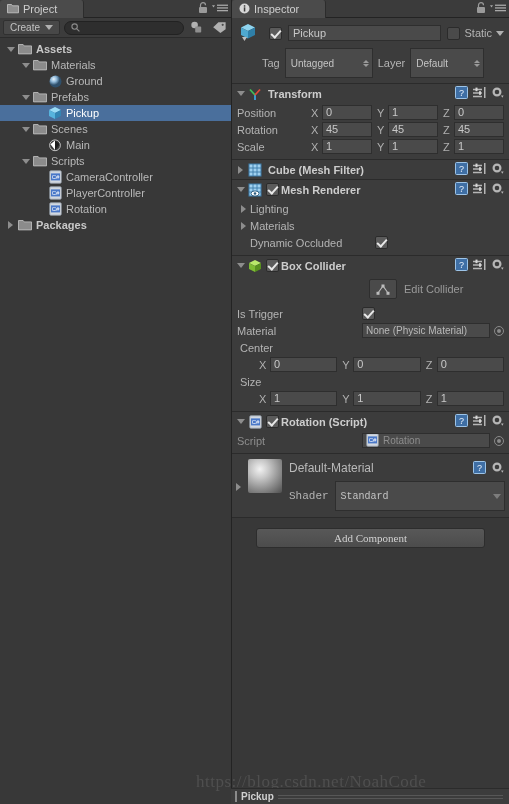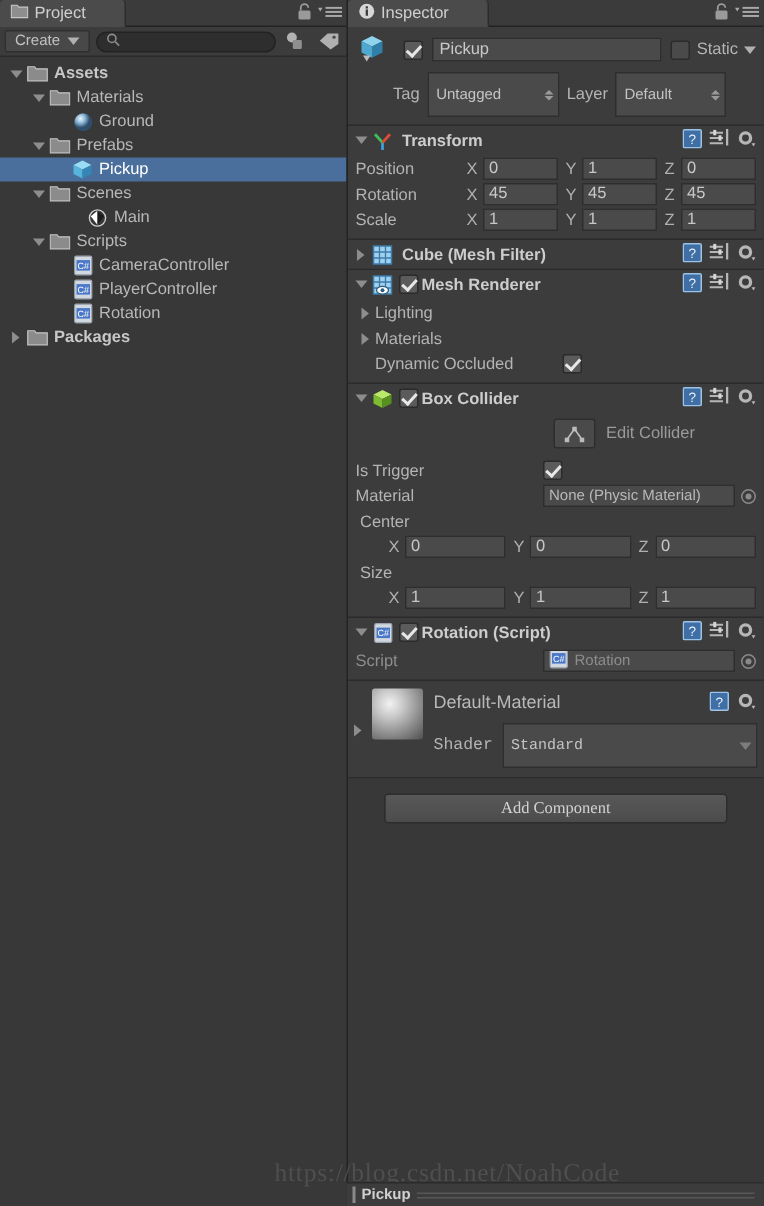--- a/index.html
+++ b/index.html
@@ -163,21 +163,21 @@
   .add-comp {
     height: 20px; width: 100%;
     background: linear-gradient(#585858, #4c4c4c);
     border: 1px solid #2d2d2d; border-radius: 3px;
     color: #d2d2d2; font-size: 11px;
     display: flex; align-items: center; justify-content: center; font-family: Liberation Serif, serif;
   }
 
   
   #watermark {
-    position: absolute; left: 183px; top: 772px;
+    position: absolute; left: 196px; top: 772px;
     color: #4f4f4f; font-family: "Liberation Serif", serif;
     font-size: 17px; letter-spacing: 0.5px; white-space: nowrap;
   }
   #statusbar {
     position: absolute; left: 231px; bottom: 0; width: 278px; height: 16px;
     background: #3c3c3c; border-top: 1px solid #2b2b2b;
     display: flex; align-items: center; padding-left: 4px; gap: 4px;
   }
   #statusbar .sb-label { font-weight: bold; color: #d0d0d0; font-size: 10px; }
   .sb-line { flex: 1; height: 4px; border-top: 1px solid #575757; border-bottom: 1px solid #575757; margin-right: 6px; }
@@ -310,21 +310,21 @@
           <span class="arrow">
             <span class="tri-down"></span>
           </span>
           <span class="ic">
             <svg width="14" height="12" viewBox="0 0 14 12">
               <path d="M0.5 1.5h4.6l1 1.4h7.4v8H0.5z" fill="#8b8b8b" stroke="#c4c4c4" stroke-width="0.8"></path>
             </svg>
           </span>
           <span class="lbl">Scenes</span>
         </div>
-        <div class="tree-row" style="padding-left: 44px;">
+        <div class="tree-row" style="padding-left: 34px;">
           <span class="arrow"></span>
           <span class="ic">
             <svg width="14" height="13" viewBox="0 0 14 13">
               <path d="M7 1.5L2.5 5.2 7 11z" fill="#ffffff"></path>
               <path d="M7 1.5L11.5 5.2 7 11z" fill="#1d1d1d"></path>
               <circle cx="7" cy="6.3" r="5.4" fill="none" stroke="#cfcfcf" stroke-width="0.9"></circle>
             </svg>
           </span>
           <span class="lbl">Main</span>
         </div>

